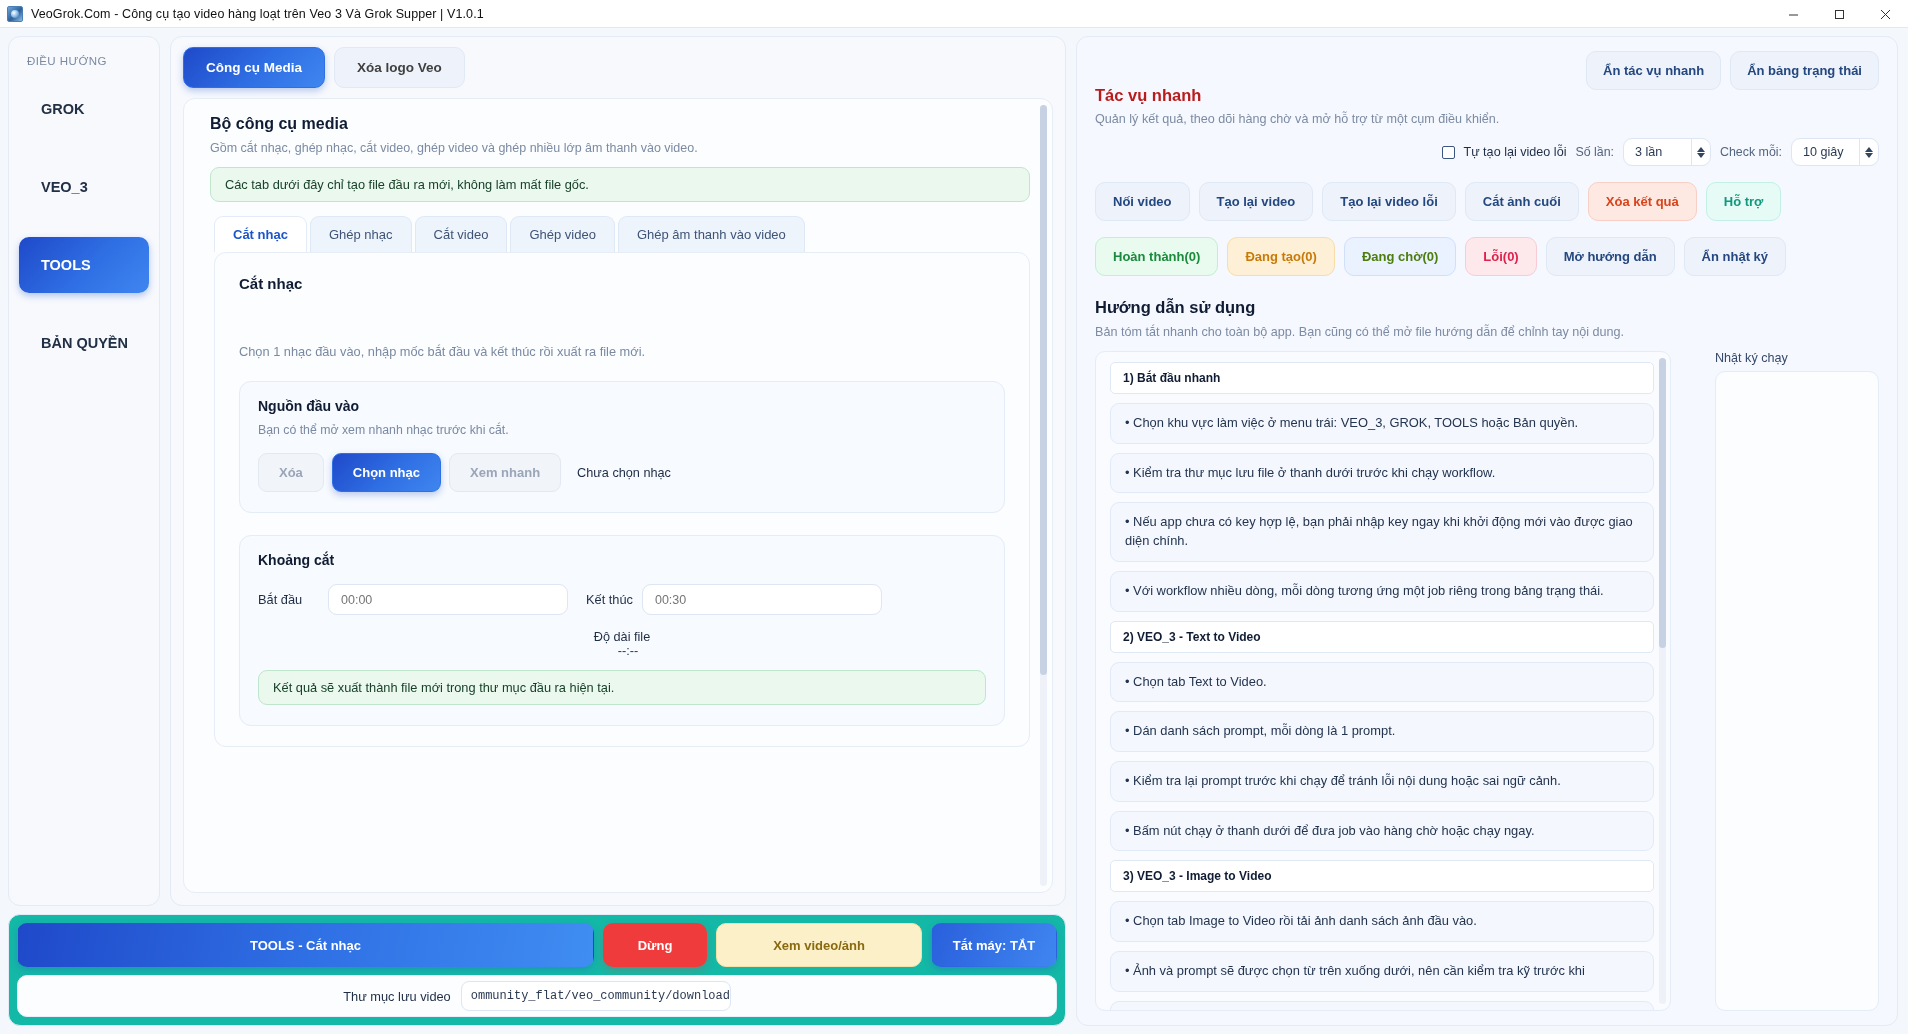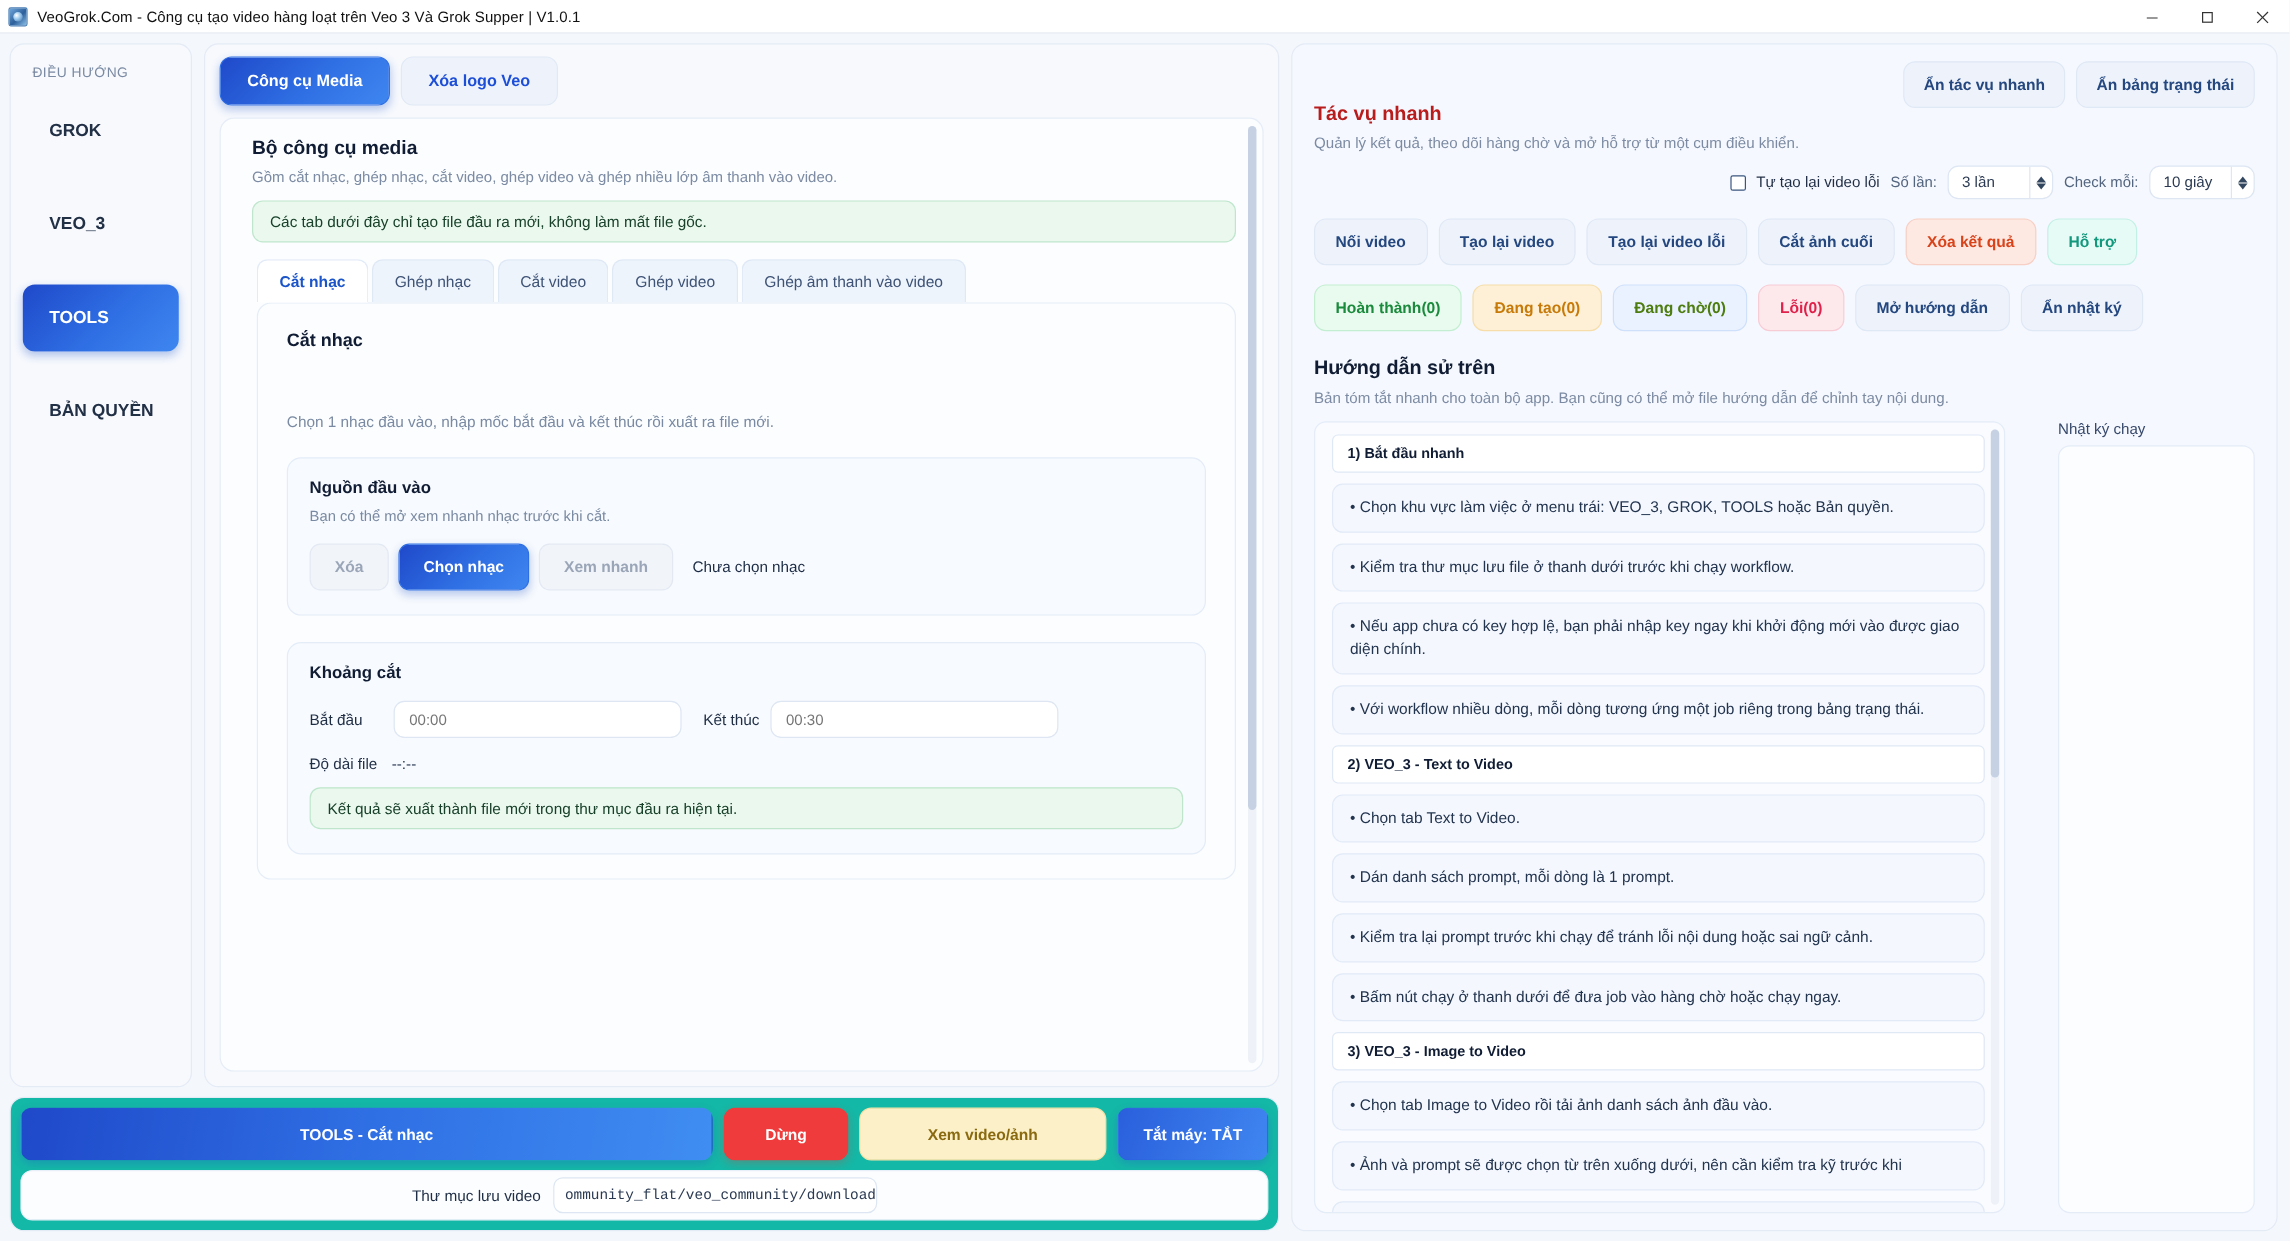--- a/index.html
+++ b/index.html
@@ -66,21 +66,21 @@
 
   
   #center {
     flex: 1 1 auto; min-width:0;
     background: #f7f9fd; border: 1px solid #e4ebf5; border-radius: 12px;
     padding: 10px 12px 12px 12px; display:flex; flex-direction:column; min-height:0;
   }
   #top-tabs { display:flex; gap: 9px; margin-bottom: 10px; }
   .ttab {
     padding: 12px 22px; border-radius: 10px; font-size: 13.5px; font-weight: 700;
-    color:#1d4ed8; background:#eef3fb; border:1px solid #e1e9f5; cursor:pointer;
+    color:#404040; background:#eef3fb; border:1px solid #e1e9f5; cursor:pointer;
   }
   .ttab.active {
     background: linear-gradient(135deg,#1f49c9 0%,#2f6fe4 55%,#3f86f0 100%);
     color:#fff; border-color:#2f6fe4; box-shadow: 0 3px 7px rgba(40,90,200,.3);
   }
 
   #panel-scroll {
     flex: 1 1 auto; min-height:0; position:relative;
     background:#fbfdff; border:1px solid #e6edf7; border-radius: 12px;
     overflow:hidden;
@@ -139,21 +139,21 @@
 
   .field-row { display:flex; align-items:center; margin-top: 16px; }
   .flabel { font-size: 12.8px; color:#1f2d45; width: 70px; }
   .finput {
     height: 31px; border:1px solid #dde6f2; border-radius: 9px; background:#fff;
     font-size: 12.5px; color:#9aa6b8; padding: 0 12px; display:flex; align-items:center;
   }
   .finput.i1 { width: 240px; }
   .flabel2 { font-size: 12.8px; color:#1f2d45; margin: 0 9px 0 18px; }
   .finput.i2 { width: 240px; }
-  .len-row { display:flex; align-items:center; margin-top: 15px; font-size:12.7px; color:#1f2d45; }
+  .len-row { display:flex; align-items:center; margin-top: 15px; font-size:12.7px; color:#1f2d45;flex-direction:column; }
   .len-val { margin-left: 12px; color:#2a3a55; }
 
   
   #bottom {
     flex: 0 0 auto;
     background:#14b8a6; border:1px solid #e4ebf5; border-radius: 12px;
     padding: 8px; display:flex; flex-direction:column; gap: 8px;
   }
   #bottom-btns { display:flex; gap: 9px; }
   .bbtn {
@@ -429,21 +429,21 @@
       <div class="chips">
         <div class="chip green">Hoàn thành(0)</div>
         <div class="chip orange">Đang tạo(0)</div>
         <div class="chip blue">Đang chờ(0)</div>
         <div class="chip pink">Lỗi(0)</div>
         <div class="chip">Mở hướng dẫn</div>
         <div class="chip">Ẩn nhật ký</div>
       </div>
 
       <div id="guide-head">
-        <div class="g-title">Hướng dẫn sử trên</div>
+        <div class="g-title">Hướng dẫn sử dụng</div>
         <div class="g-sub">Bản tóm tắt nhanh cho toàn bộ app. Bạn cũng có thể mở file hướng dẫn để chỉnh tay nội dung.</div>
       </div>
 
       <div id="guide-area">
         <div id="guide-scroll">
           <div id="guide-list">
             <div class="g-sec">1) Bắt đầu nhanh</div>
             <div class="g-item">• Chọn khu vực làm việc ở menu trái: VEO_3, GROK, TOOLS hoặc Bản quyền.</div>
             <div class="g-item">• Kiểm tra thư mục lưu file ở thanh dưới trước khi chạy workflow.</div>
             <div class="g-item">• Nếu app chưa có key hợp lệ, bạn phải nhập key ngay khi khởi động mới vào được giao diện chính.</div>

